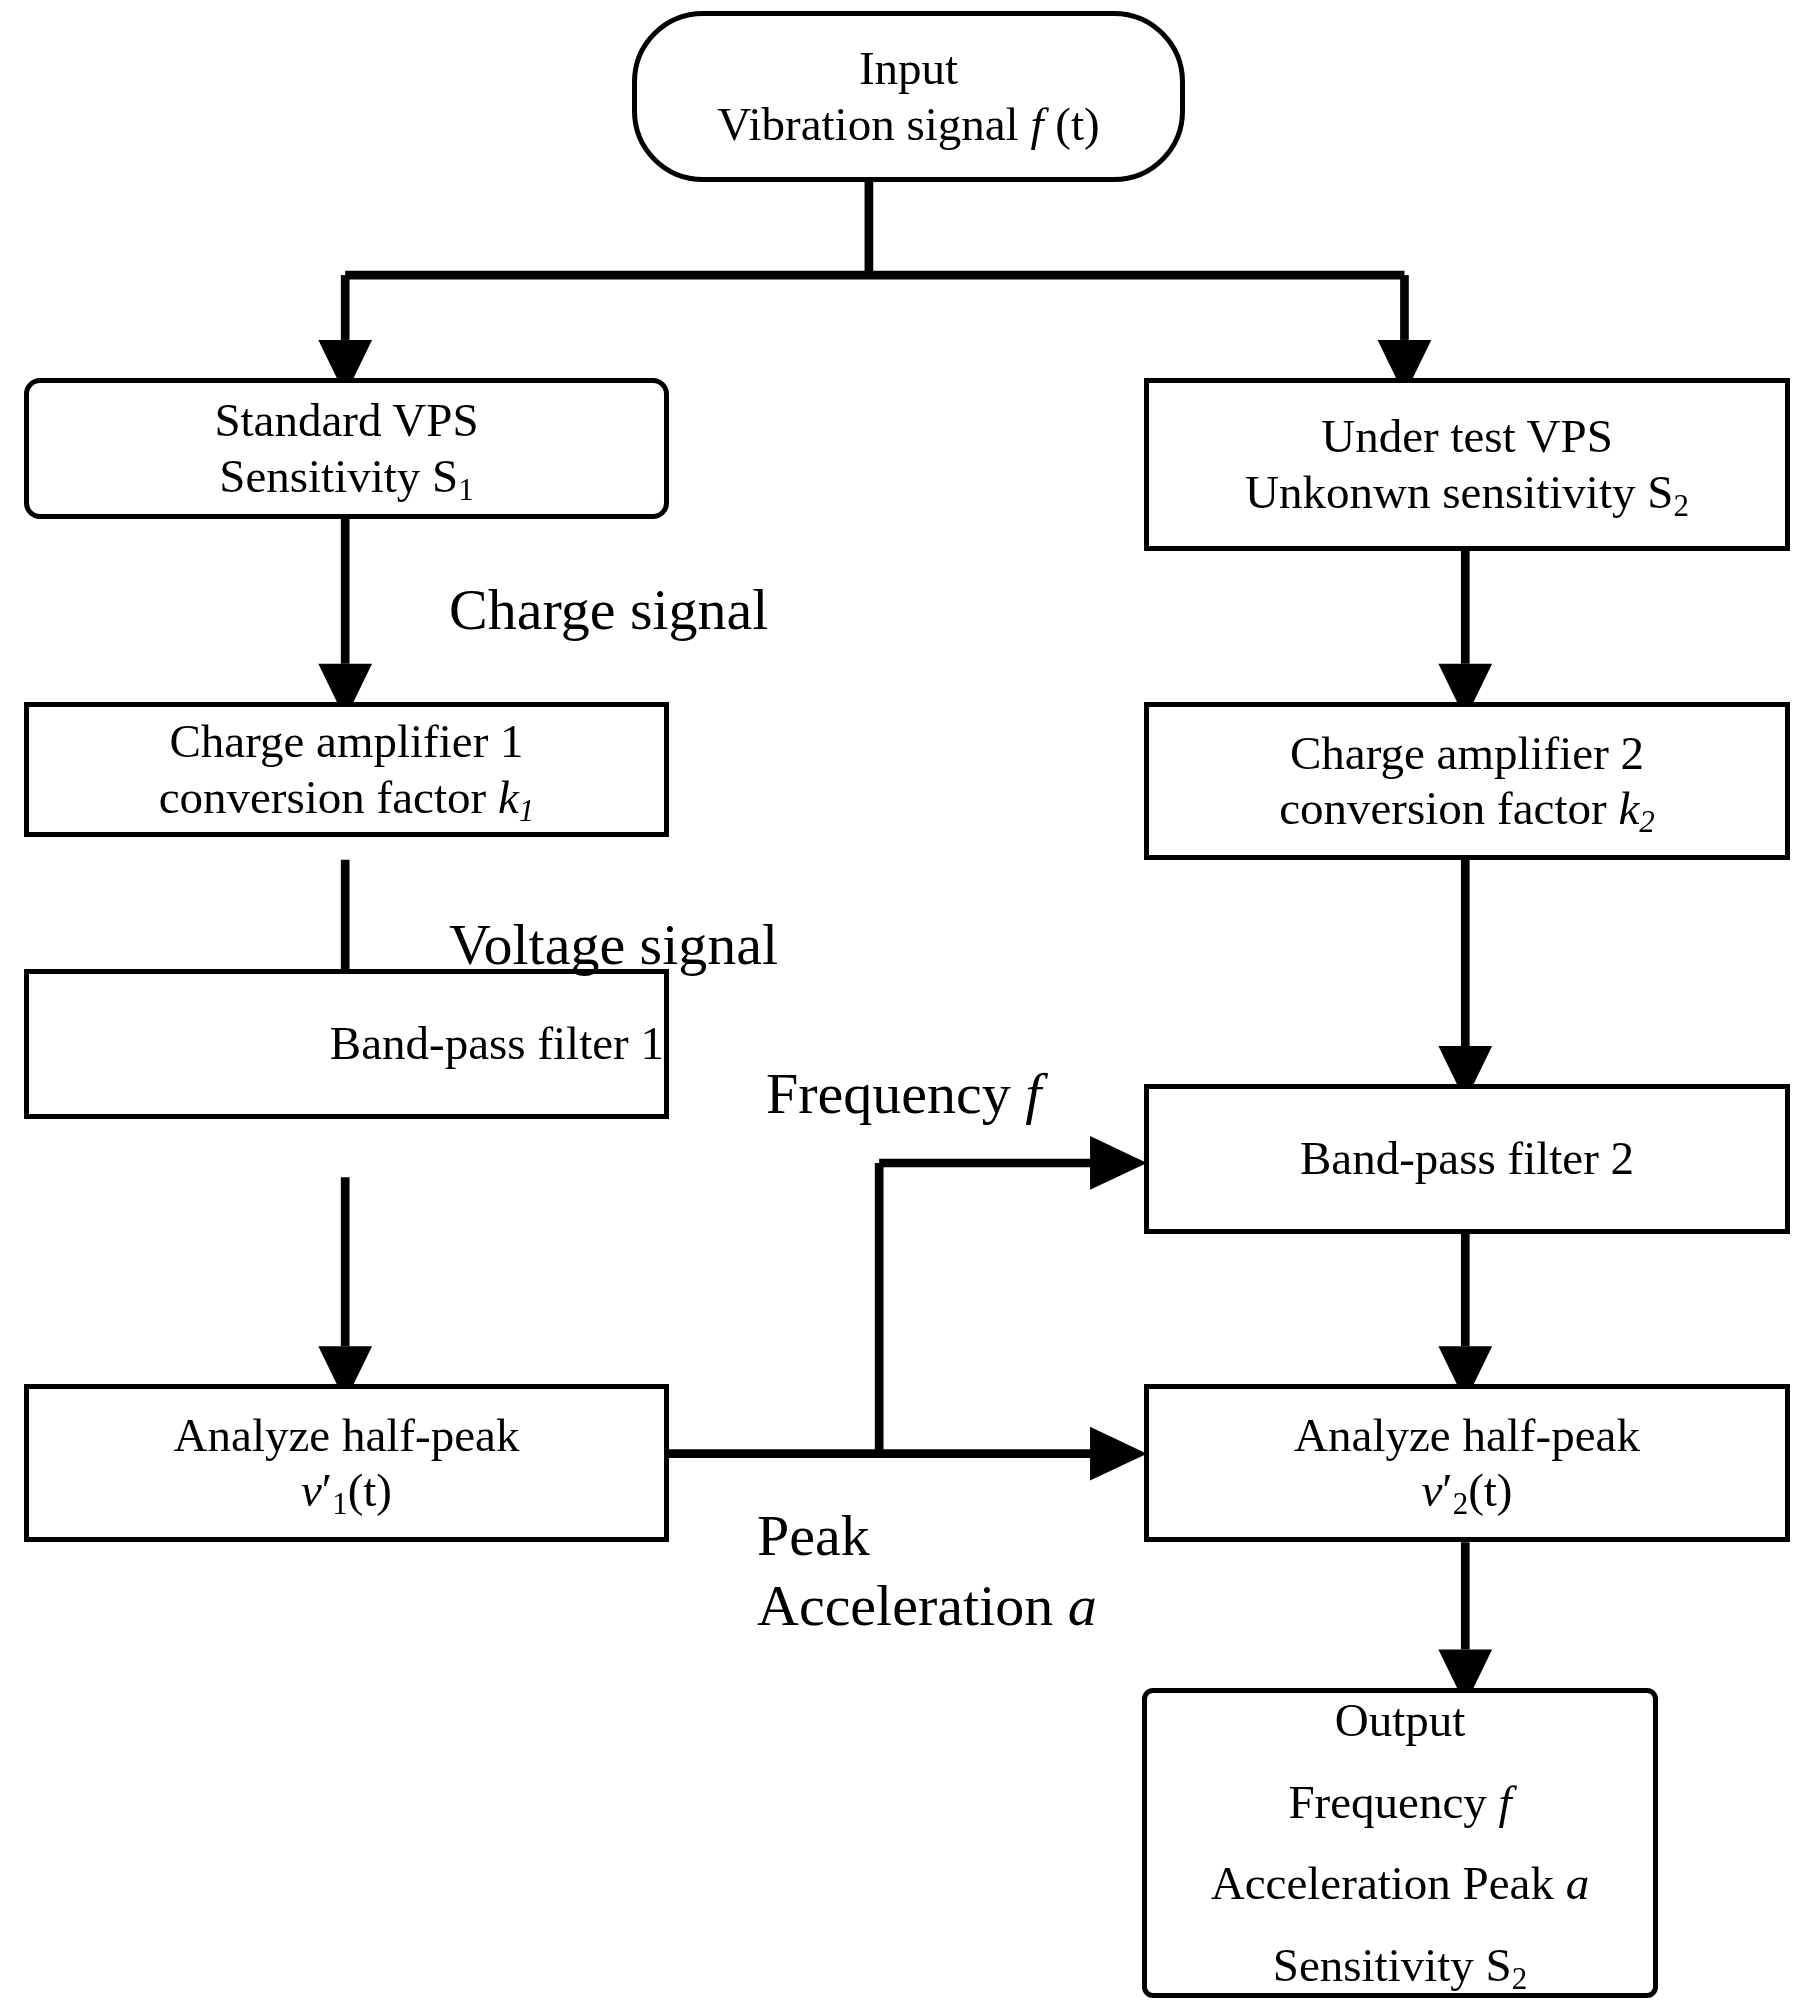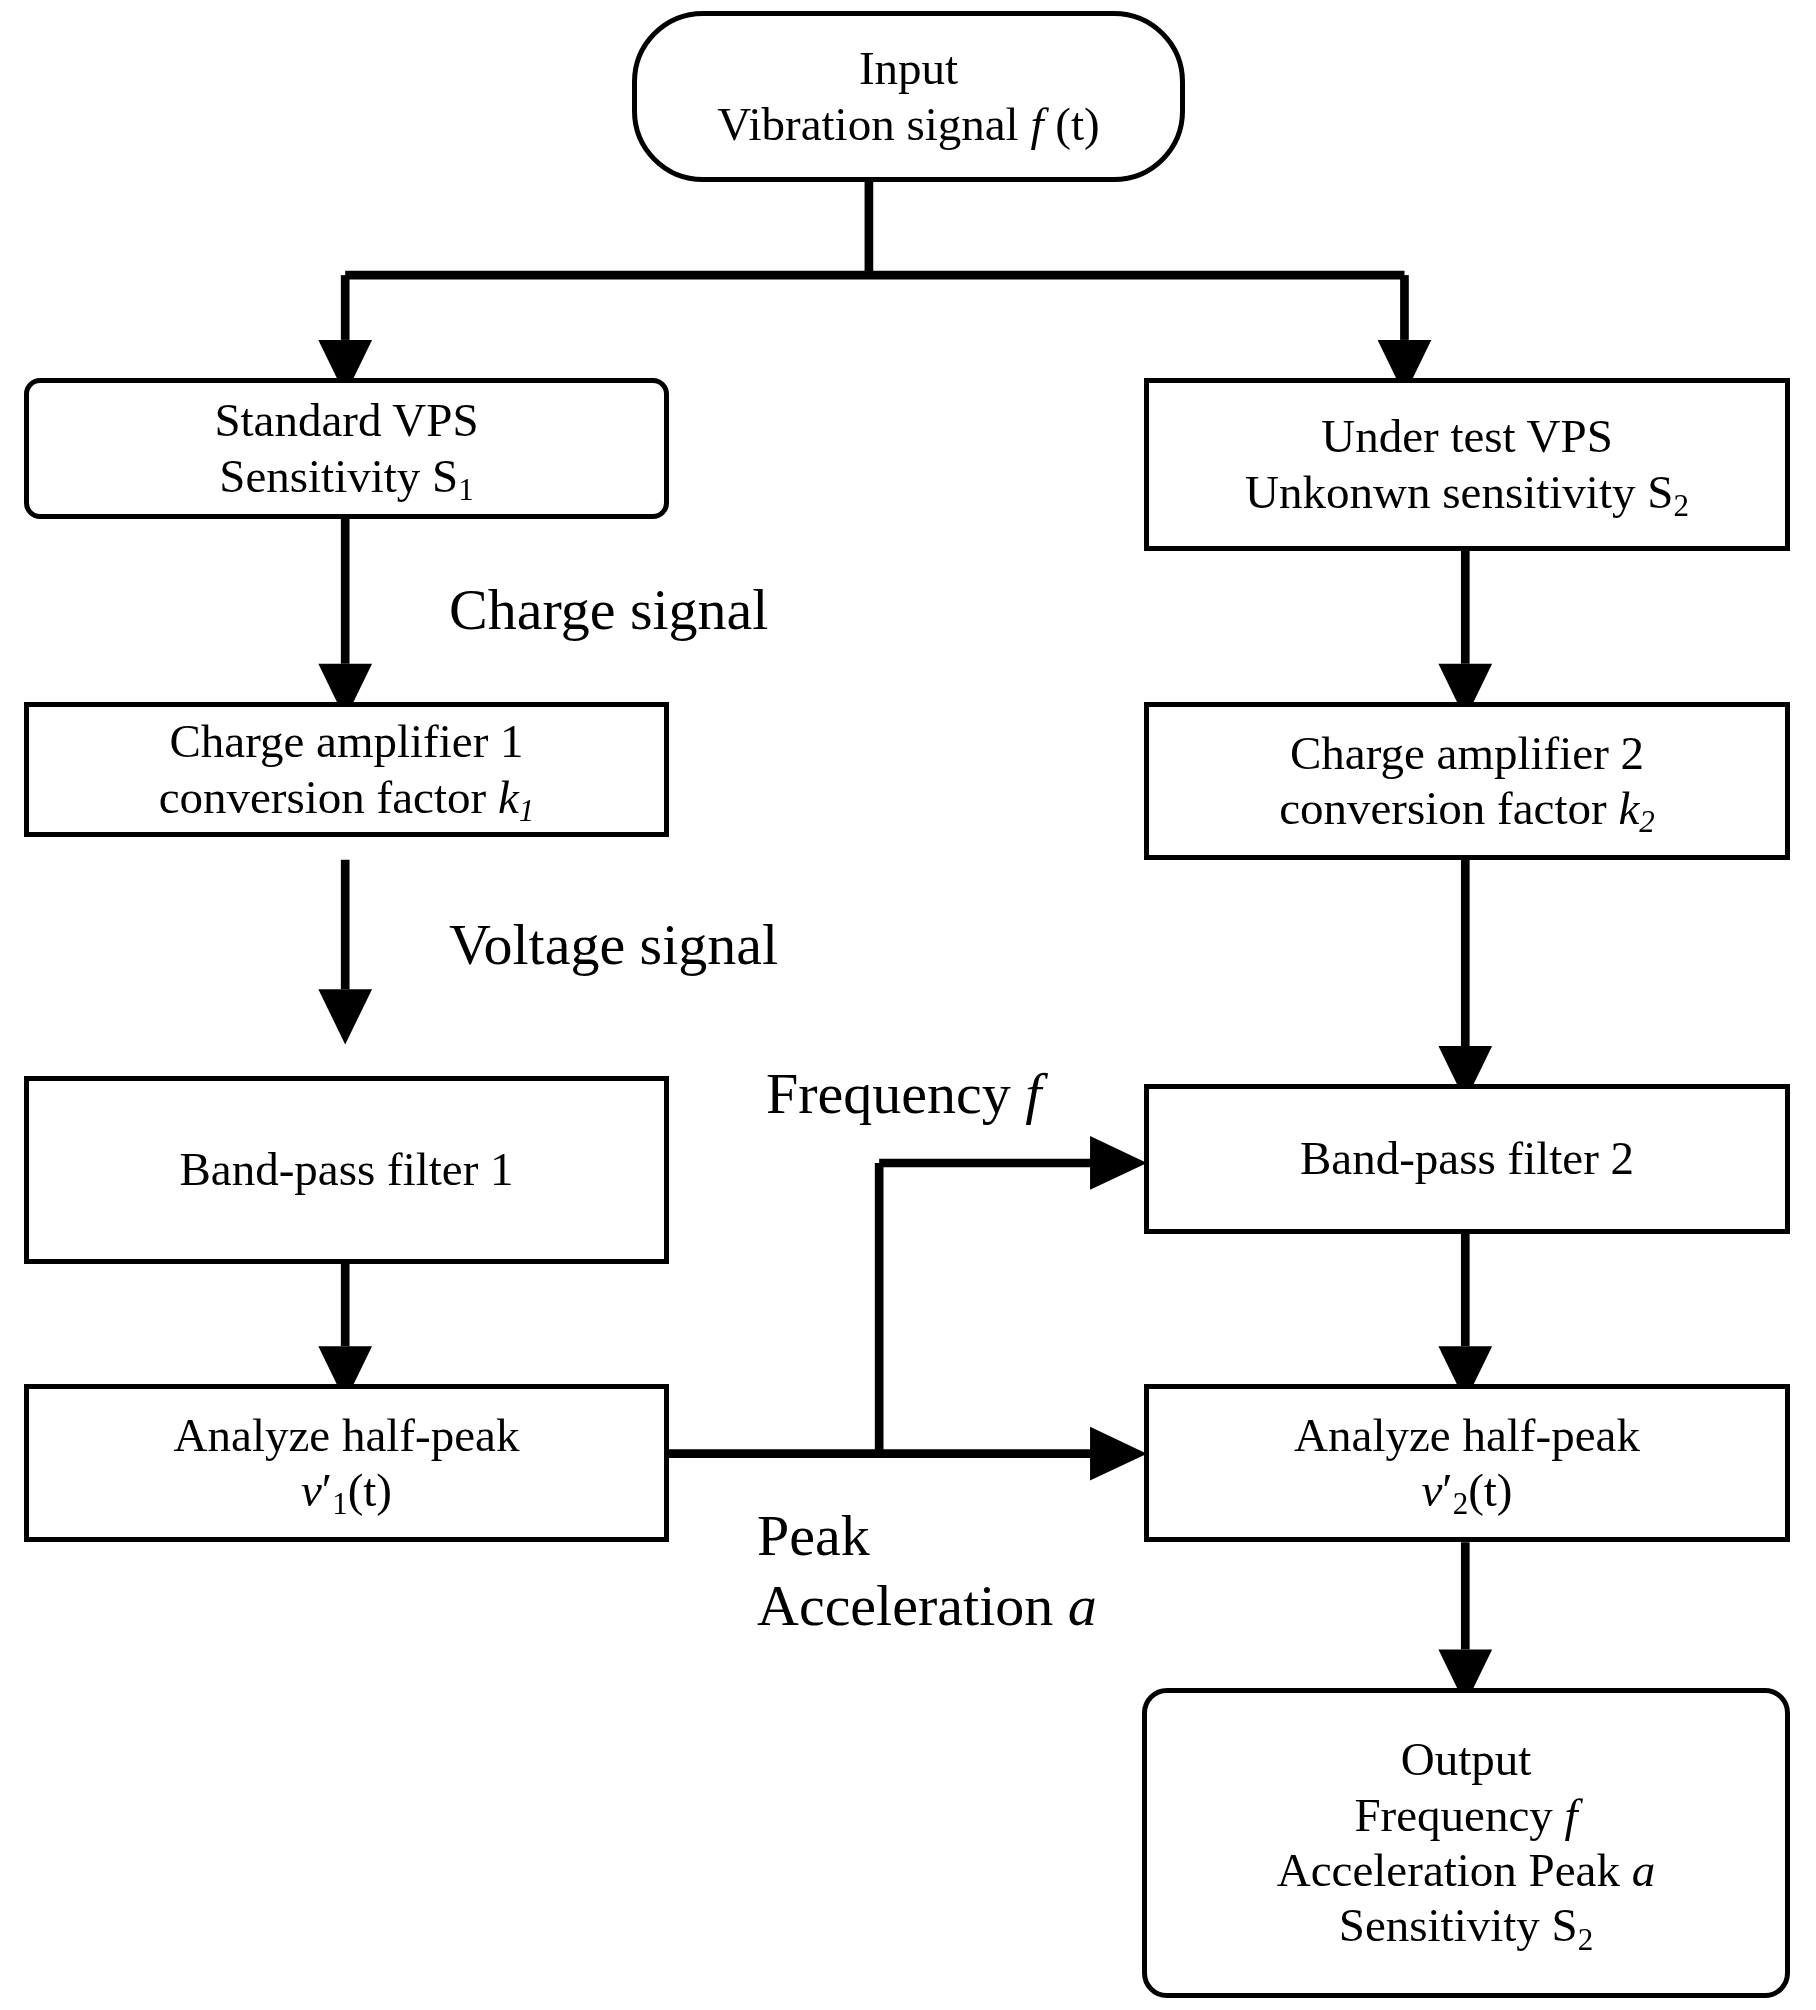--- a/index.html
+++ b/index.html
@@ -56,25 +56,25 @@
   i.v { font-style: italic; }
   sub { font-size: 0.66em; vertical-align: baseline; position: relative; top: 0.26em; }
   .prime { font-style: normal; }
 
   
   #node-input        { left: 632px;  top: 11px;   width: 553px; height: 171px; }
   #node-standard-vps { left: 24px;   top: 378px;  width: 645px; height: 141px; border-radius: 16px; }
   #node-undertest-vps{ left: 1144px; top: 378px;  width: 646px; height: 173px; }
   #node-charge-amp-1 { left: 24px;   top: 702px;  width: 645px; height: 135px; }
   #node-charge-amp-2 { left: 1144px; top: 702px;  width: 646px; height: 158px; }
-  #node-bpf-1        { left: 24px;   top: 1076px; width: 645px; height: 188px; }
+  #node-bpf-1        { left: 24px;   top: 969px; width: 645px; height: 150px; align-items: flex-end; }
   #node-bpf-2        { left: 1144px; top: 1084px; width: 646px; height: 150px; }
   #node-analyze-1    { left: 24px;   top: 1384px; width: 645px; height: 158px; }
   #node-analyze-2    { left: 1144px; top: 1384px; width: 646px; height: 158px; }
-  #node-output       { left: 1142px; top: 1688px; width: 648px; height: 310px; border-radius: 25px; }
+  #node-output       { left: 1142px; top: 1688px; width: 516px; height: 310px; border-radius: 11px; justify-content: space-between; }
 
   
   #label-charge-signal   { left: 449px;  top: 575px;  width: 363px; }
   #label-voltage-signal  { left: 449px;  top: 910px; width: 363px; }
   #label-frequency       { left: 766px;  top: 1059px; width: 332px; }
   #label-peak-accel      { left: 757px;  top: 1501px; width: 419px; }
 </style>
 </head>
 <body>
 

